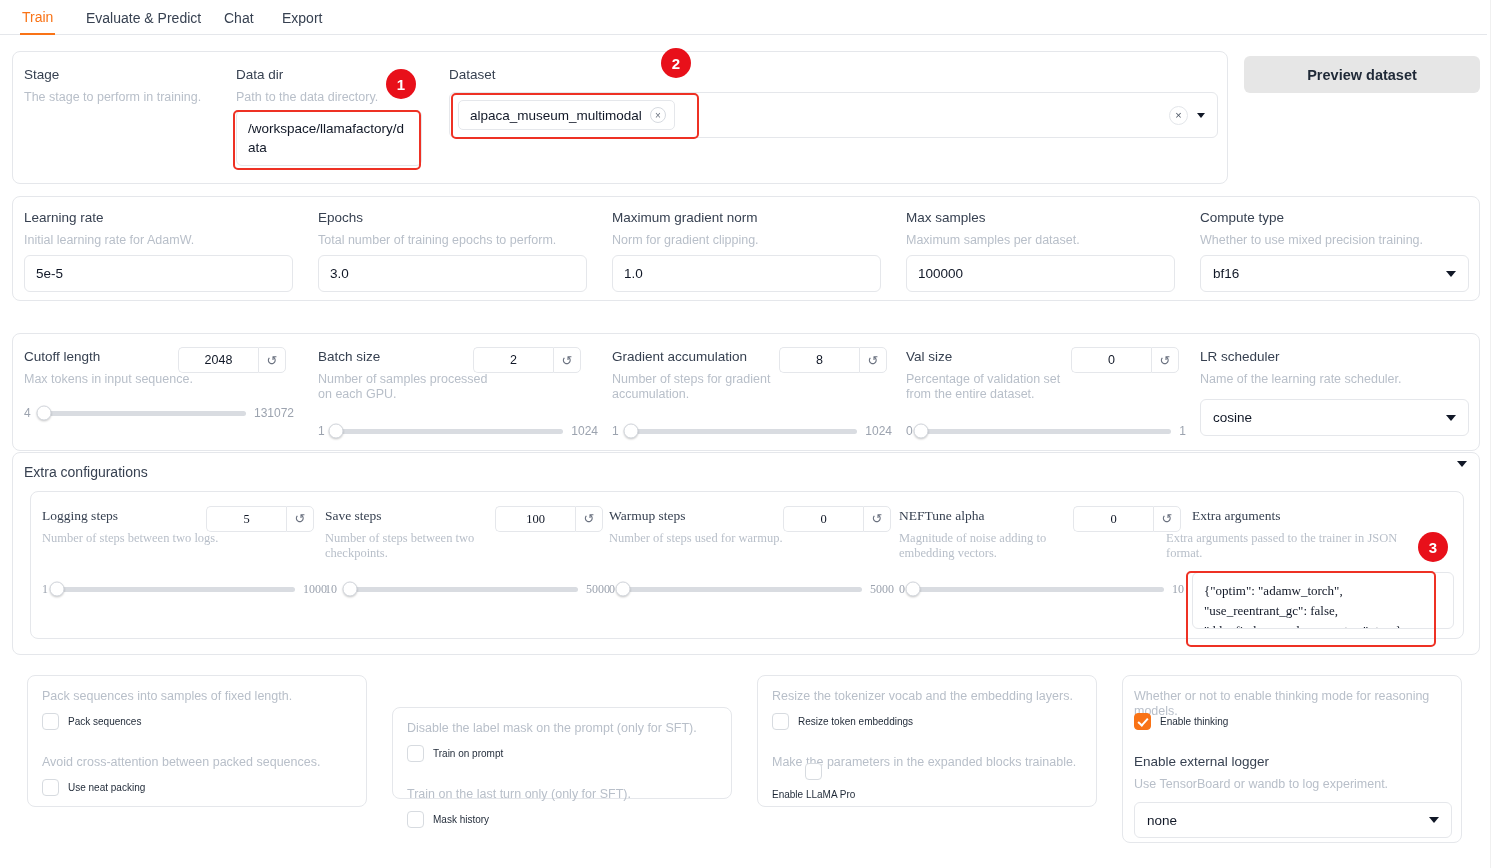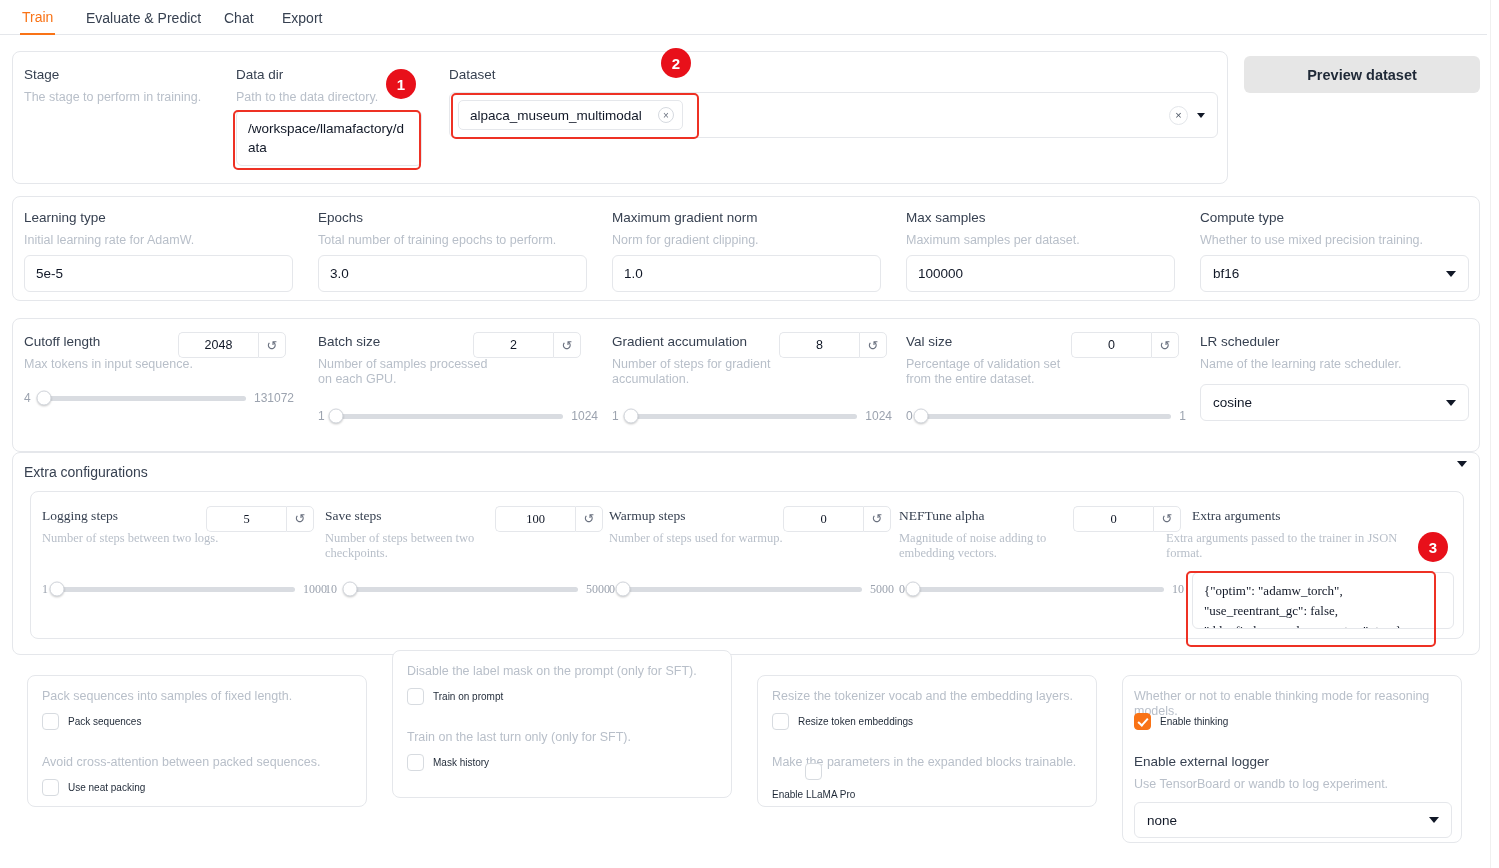--- a/index.html
+++ b/index.html
@@ -103,21 +103,21 @@
     pointer-events: none;
   }
   .badge {
     position: absolute; width: 30px; height: 30px; border-radius: 50%;
     background: #e8101a; color: #fff; font-size: 15px; font-weight: bold;
     display: flex; align-items: center; justify-content: center;
   }
 
   
   .pill {
-    display: inline-flex; align-items: center; gap: 16px;
+    display: inline-flex; align-items: center; gap: 8px;
     border: 1px solid #e5e7eb; border-radius: 5px; background: #fff;
     padding: 6px 8px 6px 11px; font-size: 13.5px; color: #111827;
   }
   .pill .x {
     width: 16px; height: 16px; border-radius: 50%; border: 1px solid #d6dae0;
     display: flex; align-items: center; justify-content: center;
     font-size: 10px; color: #6b7280; cursor: pointer; background: #fff;
   }
   .circlex {
     width: 19px; height: 19px; border-radius: 50%; border: 1px solid #e3e6ea;
@@ -163,21 +163,21 @@
       <span style="flex:1"></span>
       <span class="circlex">×</span>
       <span class="caret sm" style="margin-left:9px; margin-right:4px;"></span>
     </div>
   </div>
 
   <button class="btn-grey" style="position:absolute; left:1244px; top:56px; width:236px; height:37px;">Preview dataset</button>
 
   <div class="panel" style="left:12px; top:196px; width:1468px; height:105px;">
 
-    <div class="label" style="position:absolute; left:11px; top:13px;">Learning type</div>
+    <div class="label" style="position:absolute; left:11px; top:13px;">Learning rate</div>
     <div class="hint" style="position:absolute; left:11px; top:36px;">Initial learning rate for AdamW.</div>
     <div class="textbox" style="position:absolute; left:11px; top:58px; width:269px; height:37px;">5e-5</div>
 
     <div class="label" style="position:absolute; left:305px; top:13px;">Epochs</div>
     <div class="hint" style="position:absolute; left:305px; top:36px;">Total number of training epochs to perform.</div>
     <div class="textbox" style="position:absolute; left:305px; top:58px; width:269px; height:37px;">3.0</div>
 
     <div class="label" style="position:absolute; left:599px; top:13px;">Maximum gradient norm</div>
     <div class="hint" style="position:absolute; left:599px; top:36px;">Norm for gradient clipping.</div>
     <div class="textbox" style="position:absolute; left:599px; top:58px; width:269px; height:37px;">1.0</div>
@@ -187,21 +187,21 @@
     <div class="textbox" style="position:absolute; left:893px; top:58px; width:269px; height:37px;">100000</div>
 
     <div class="label" style="position:absolute; left:1187px; top:13px;">Compute type</div>
     <div class="hint" style="position:absolute; left:1187px; top:36px;">Whether to use mixed precision training.</div>
     <div class="dropdown" style="position:absolute; left:1187px; top:58px; width:269px; height:37px; justify-content:space-between;">
       <span>bf16</span>
       <span class="caret"></span>
     </div>
   </div>
 
-  <div class="panel" style="left:12px; top:318px; width:1468px; height:134px;">
+  <div class="panel" style="left:12px; top:333px; width:1468px; height:118px;">
 
     <div class="label" style="position:absolute; left:11px; top:15px;">Cutoff length</div>
     <div class="numwrap" style="left:165px; top:13px;">
       <div class="num">2048</div>
       <div class="rst">↺</div>
     </div>
     <div class="hint" style="position:absolute; left:11px; top:38px; width:190px;">Max tokens in input sequence.</div>
     <div class="slider" style="left:11px; top:70px; width:270px;">
       <span class="smin">4</span>
       <span class="track">
@@ -344,21 +344,21 @@
       <span class="cbox"></span>
       <span class="cblabel">Pack sequences</span>
     </div>
     <div class="hint" style="position:absolute; left:14px; top:79px;">Avoid cross-attention between packed sequences.</div>
     <div class="cbrow" style="position:absolute; left:14px; top:103px;">
       <span class="cbox"></span>
       <span class="cblabel">Use neat packing</span>
     </div>
   </div>
 
-  <div class="panel" style="left:392px; top:650px; width:340px; height:148px;">
+  <div class="panel" style="left:392px; top:707px; width:340px; height:92px;">
     <div class="hint" style="position:absolute; left:14px; top:13px;">Disable the label mask on the prompt (only for SFT).</div>
     <div class="cbrow" style="position:absolute; left:14px; top:37px;">
       <span class="cbox"></span>
       <span class="cblabel">Train on prompt</span>
     </div>
     <div class="hint" style="position:absolute; left:14px; top:79px;">Train on the last turn only (only for SFT).</div>
     <div class="cbrow" style="position:absolute; left:14px; top:103px;">
       <span class="cbox"></span>
       <span class="cblabel">Mask history</span>
     </div>

